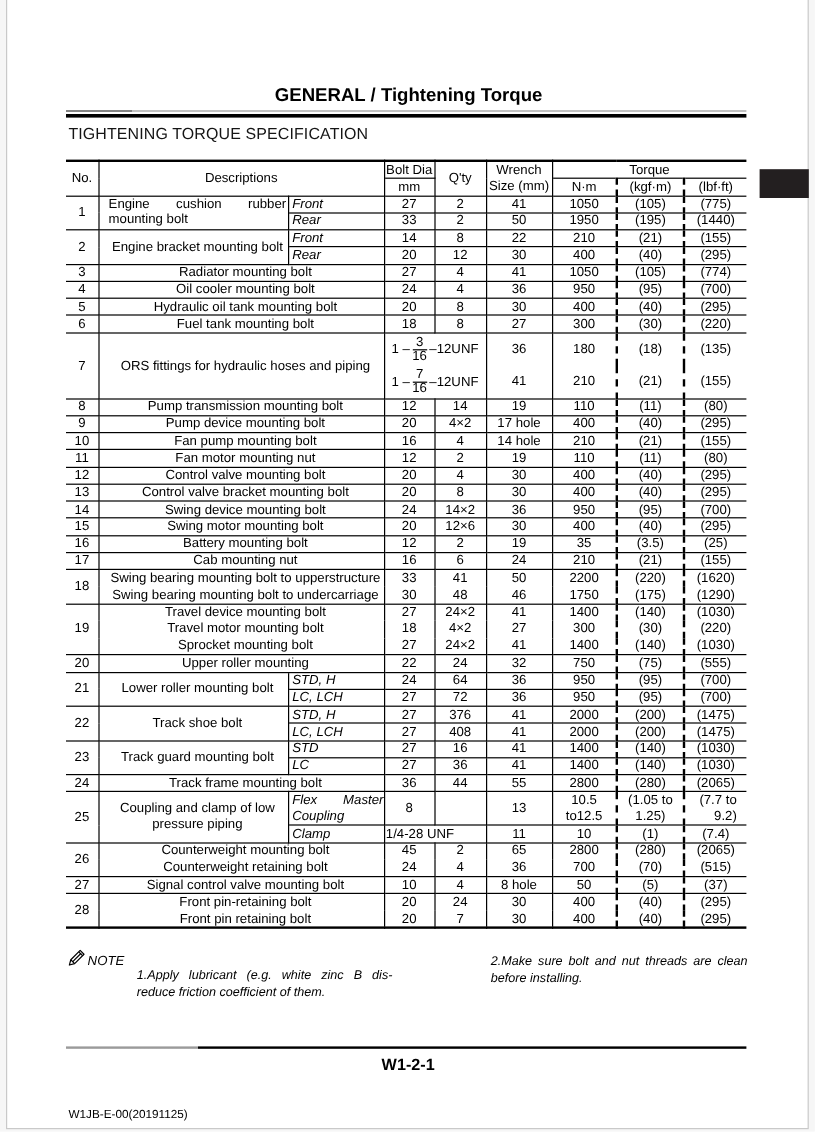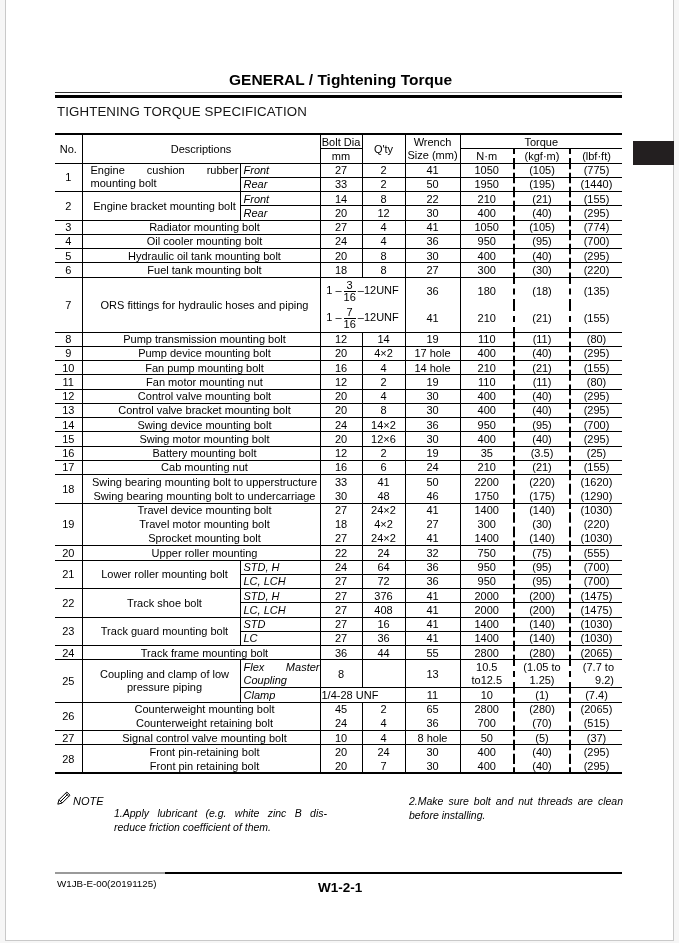--- a/index.html
+++ b/index.html
@@ -61,21 +61,21 @@
   .note-label { position:absolute; left:73px; top:794px; font-size:11px; font-style:italic; line-height:14px; }
   .note1 { position:absolute; left:114px; top:794px; width:213px; font-size:10.5px; font-style:italic; line-height:14px;margin-top:12px; }
   .note2 { position:absolute; left:409px; top:794px; width:214px; font-size:10.5px; font-style:italic; line-height:14px; }
   .nl { display:block; white-space:nowrap; }
   .nl.jl { text-align:justify; text-align-last:justify; white-space:normal; height:14px; overflow:visible; }
 
   .footer-rule {
     position:absolute; left:55px; top:872px; width:567px; height:1.5px;
     background:linear-gradient(to right,#9a9a9a 0,#9a9a9a 110px,#000 110px,#000 100%);
   }
-  .doc-code { position:absolute; left:57px; top:878px; font-size:9.8px; line-height:12px; white-space:nowrap; }
+  .doc-code { position:absolute; left:57px; top:924px; font-size:9.8px; line-height:12px; white-space:nowrap; }
   .page-no { position:absolute; left:318px; top:880px; font-size:13.5px; font-weight:bold; line-height:16px; white-space:nowrap; }
 </style>
 </head>
 <body>
 
 <div class="page"></div>
 
 <div class="title">GENERAL / Tightening Torque</div>
 <div class="rule-thin"></div>
 <div class="rule-thick"></div>

